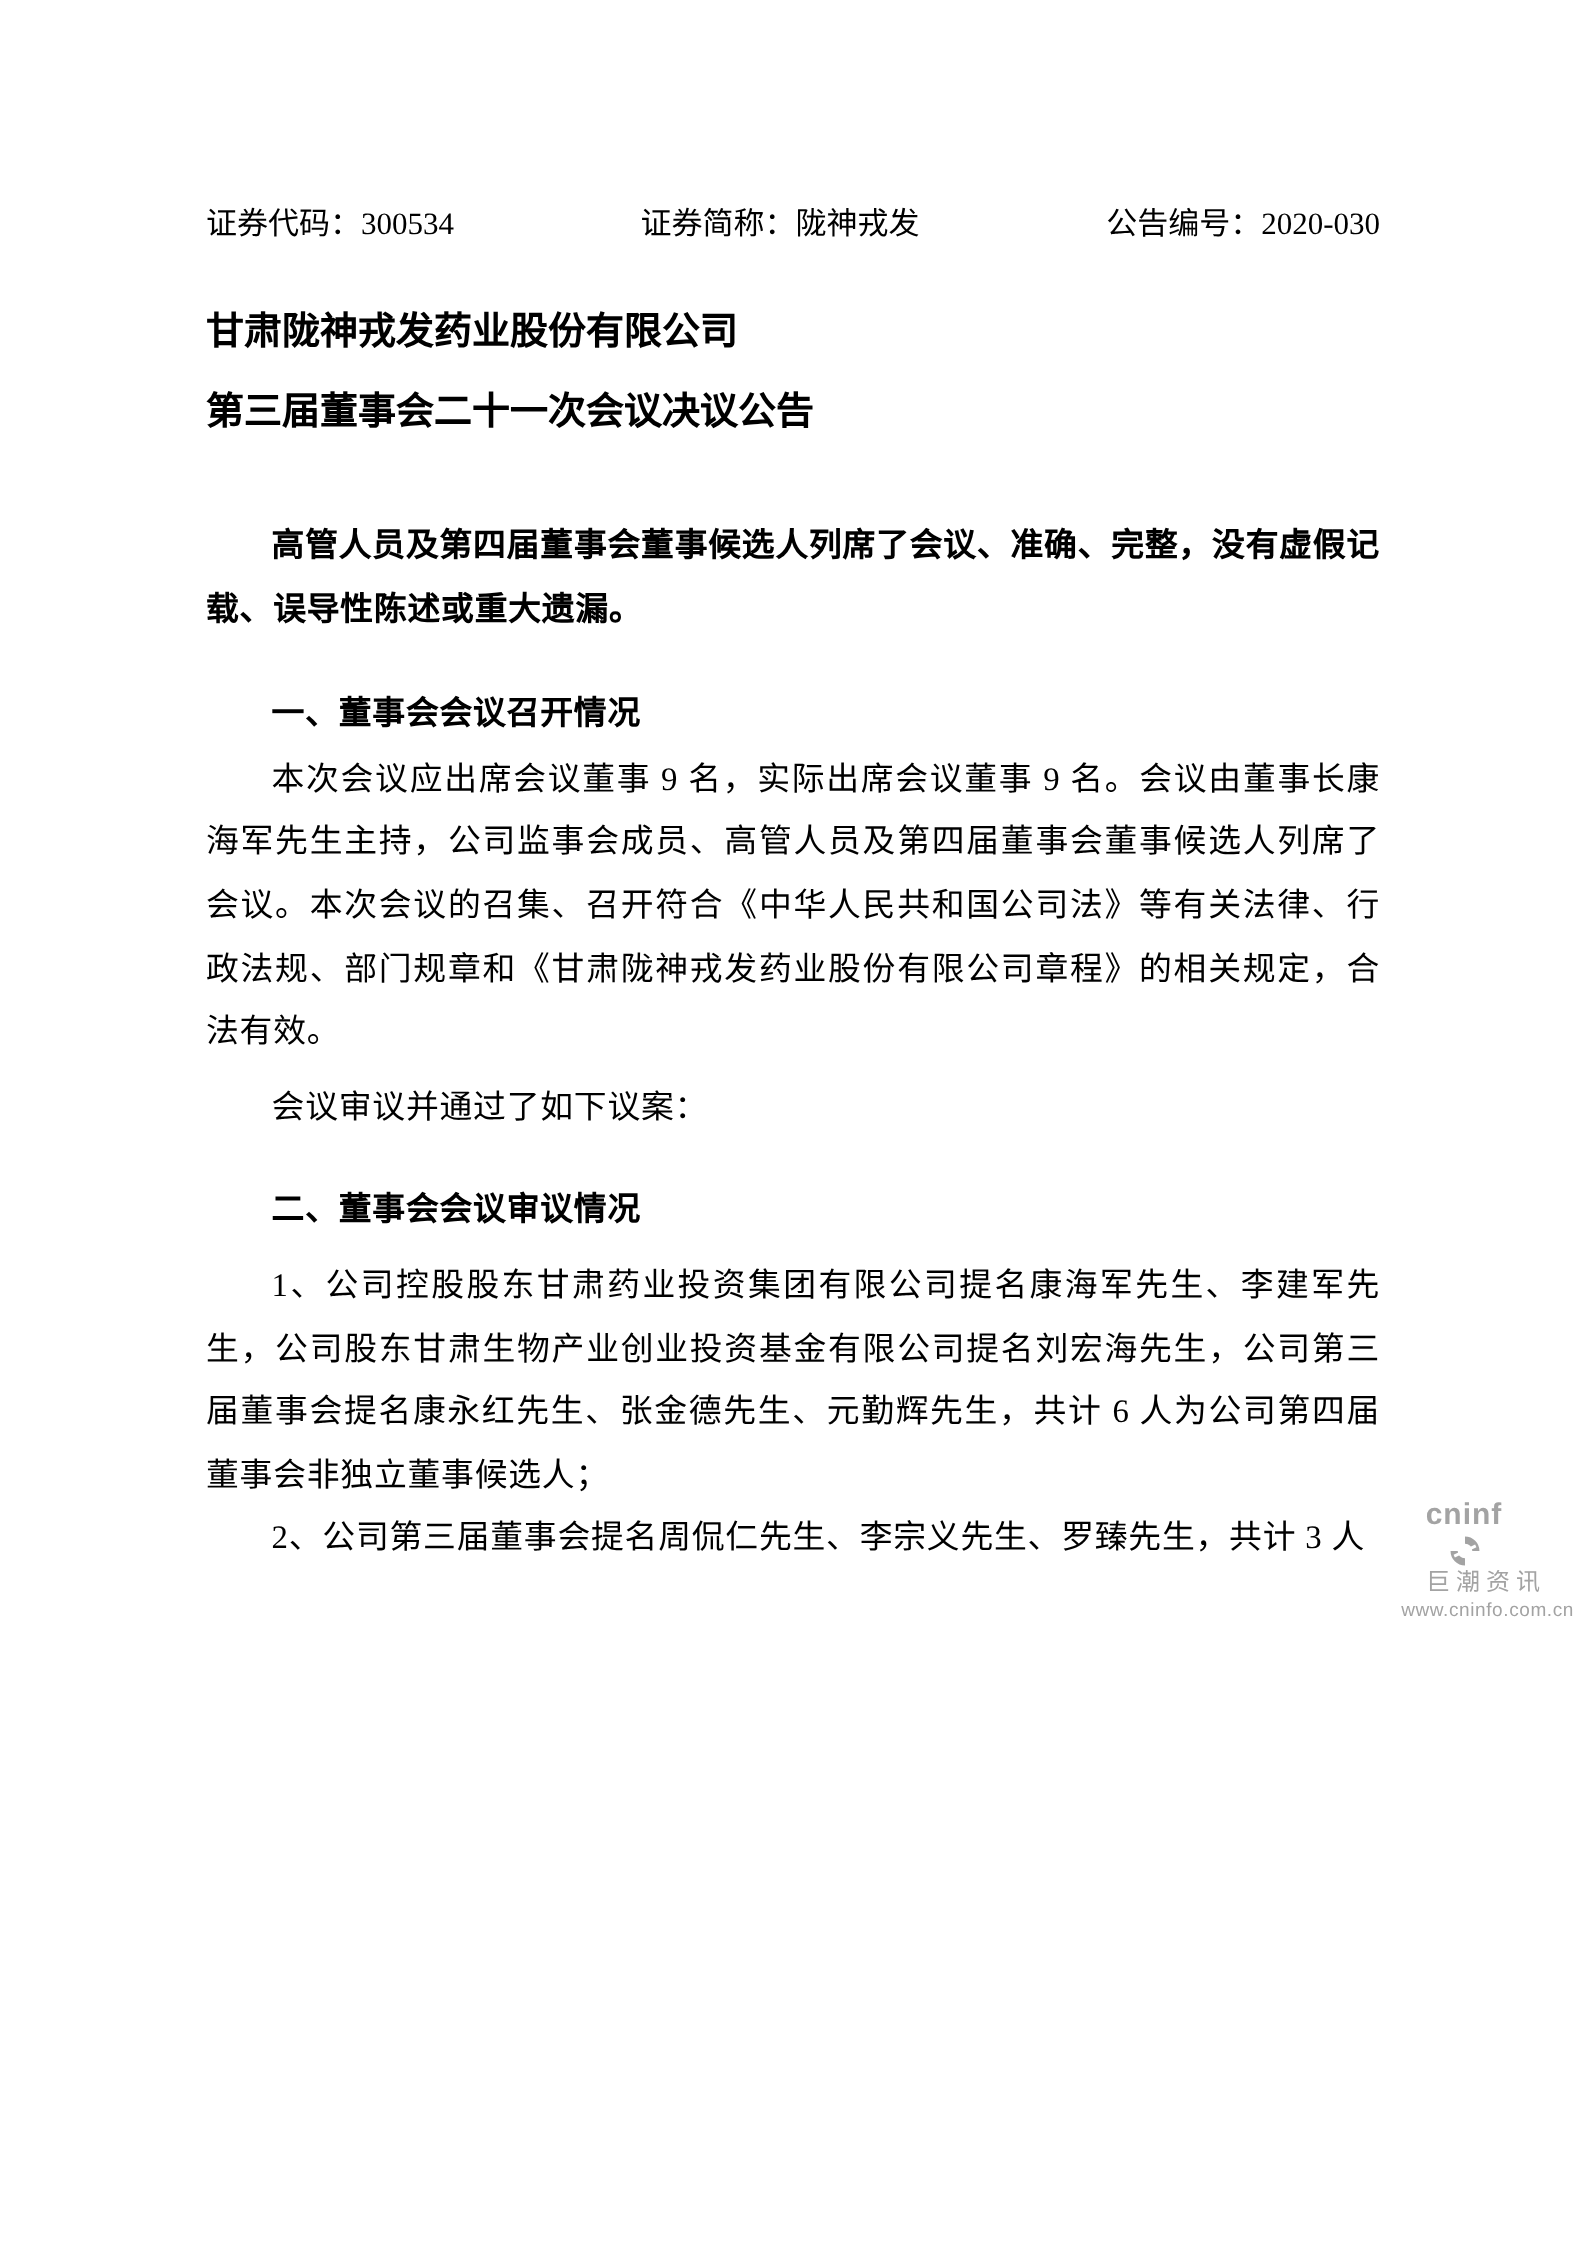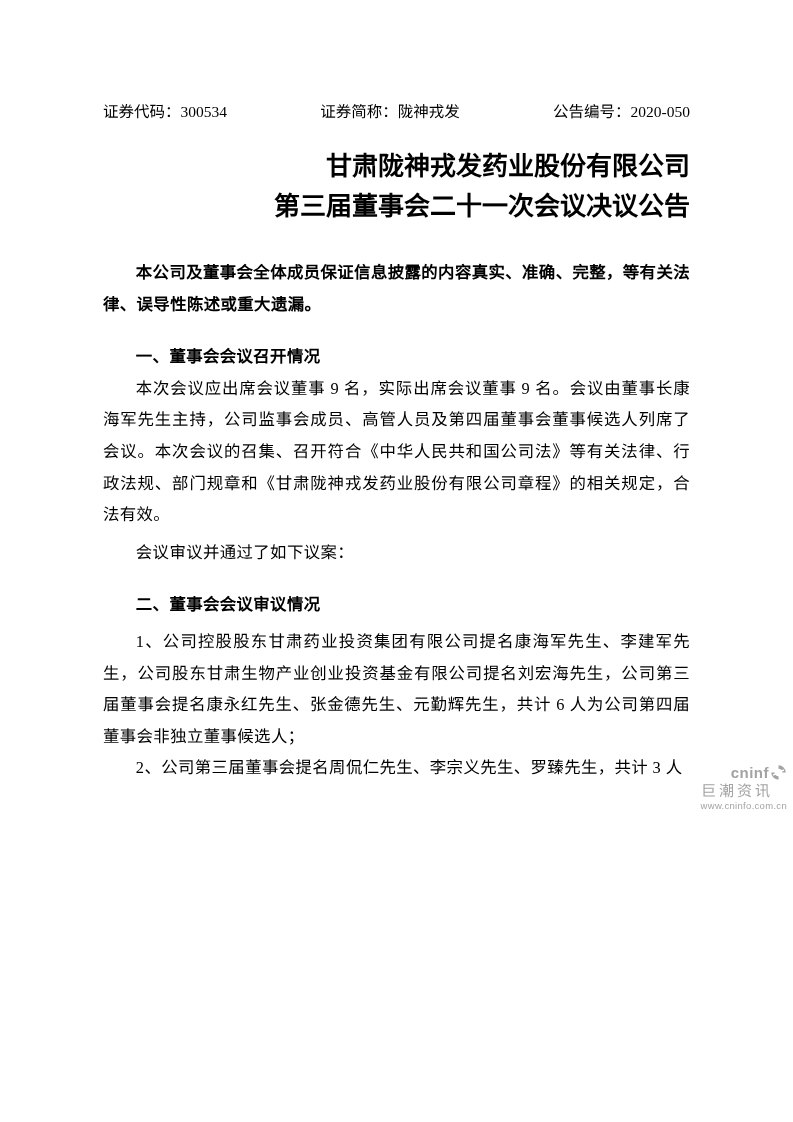--- a/index.html
+++ b/index.html
@@ -28,24 +28,24 @@
     display: flex;
     justify-content: space-between;
     align-items: baseline;
     margin-top: 99px;
     font-size: 15.5px;
     white-space: nowrap;
   }
   
   .doc-title {
     margin-top: 25px;
-    text-align: right;
+    text-align: left;
     font-family: "Liberation Sans", "DejaVu Sans", sans-serif;
     font-weight: 700;
-    font-size: 26px;
+    font-size: 19px;
     line-height: 40px;
   }
   
   .para {
     margin: 0;
     font-size: 16.4px;
     line-height: 31.6px;
     text-indent: 2em;
     text-align: justify;
     letter-spacing: 0.4px;
@@ -73,52 +73,53 @@
     user-select: none;
   }
   .site-logo .brand-row {
     display: flex;
     align-items: center;
     justify-content: flex-end;
     gap: 1px;
     font-weight: 700;
     font-size: 15px;
     letter-spacing: 0.5px;
+    flex-direction: column;
   }
   .site-logo .swirl { width: 17px; height: 17px; display: inline-block; }
   .site-logo .cn-name {
-    font-size: 15px;
+    font-size: 12px;
     letter-spacing: 3px;
     margin-top: 1px;
     margin-right: 14px;
   }
   .site-logo .url {
     font-size: 9.5px;
     letter-spacing: 0.3px;
     margin-top: 2px;
   }
 </style>
 </head>
 <body>
 
 <div class="page">
   <div class="content">
 
     <div class="doc-header">
       <span>证券代码：300534</span>
       <span>证券简称：陇神戎发</span>
-      <span>公告编号：2020-050</span>
+      <span>公告编号：2020-030</span>
     </div>
 
     <div class="doc-title">
       <div>甘肃陇神戎发药业股份有限公司</div>
       <div>第三届董事会二十一次会议决议公告</div>
     </div>
 
-    <p class="para bold declaration">本公司及董事会全体成员保证信息披露的内容真实、准确、完整，等有关法律、误导性陈述或重大遗漏。</p>
+    <p class="para bold declaration">高管人员及第四届董事会董事候选人列席了会议、准确、完整，没有虚假记载、误导性陈述或重大遗漏。</p>
 
     <p class="para bold sec-heading-1">一、董事会会议召开情况</p>
     <p class="para">本次会议应出席会议董事 9 名，实际出席会议董事 9 名。会议由董事长康海军先生主持，公司监事会成员、高管人员及第四届董事会董事候选人列席了会议。本次会议的召集、召开符合《中华人民共和国公司法》等有关法律、行政法规、部门规章和《甘肃陇神戎发药业股份有限公司章程》的相关规定，合法有效。</p>
 
     <p class="para sec-heading-2">会议审议并通过了如下议案：</p>
     <p class="para bold sec-heading-1">二、董事会会议审议情况</p>
     <p class="para item-offset">1、公司控股股东甘肃药业投资集团有限公司提名康海军先生、李建军先生，公司股东甘肃生物产业创业投资基金有限公司提名刘宏海先生，公司第三届董事会提名康永红先生、张金德先生、元勤辉先生，共计 6 人为公司第四届董事会非独立董事候选人；</p>
     <p class="para">2、公司第三届董事会提名周侃仁先生、李宗义先生、罗臻先生，共计 3 人</p>
 
   </div>

